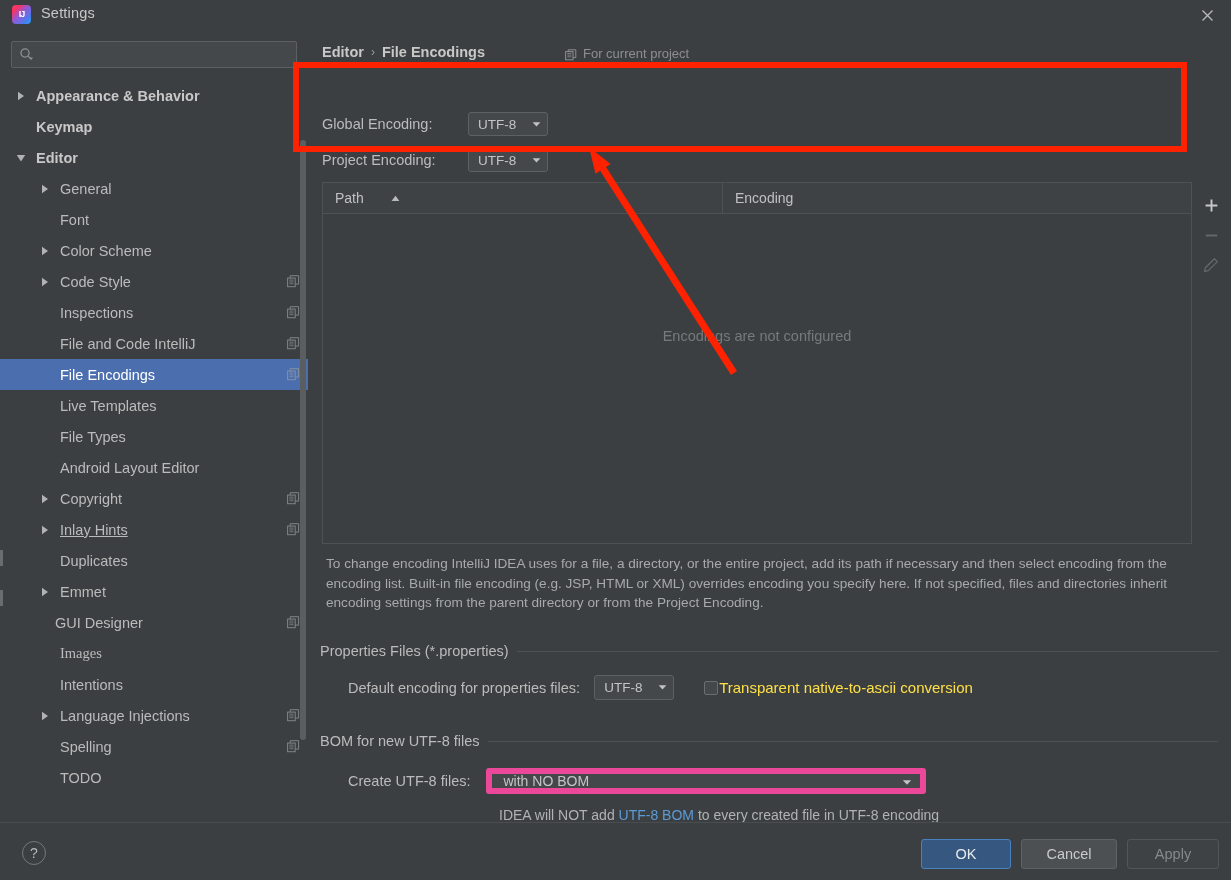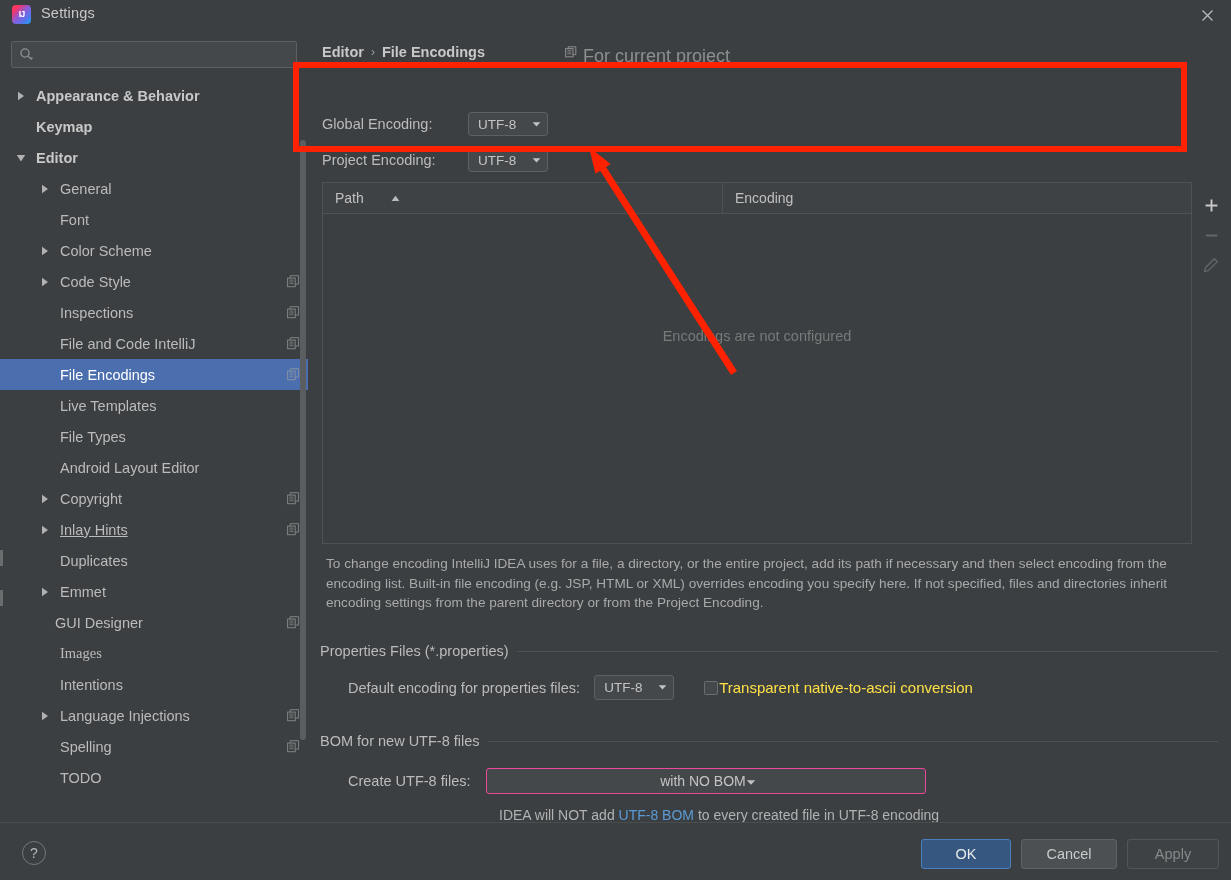--- a/index.html
+++ b/index.html
@@ -175,22 +175,22 @@
     display: flex;
     align-items: center;
     font-size: 14.5px;
   }
   #breadcrumb .crumb { color: #c8c8c8; font-weight: bold; }
   #breadcrumb .sep { color: #9a9a9a; margin: 0 7px; font-size: 12px; }
   #for-project {
     position: absolute;
     left: 257px; top: 16px;
     display: flex;
-    align-items: flex-start;
-    font-size: 18px;
+    align-items: flex-end;
+    font-size: 13px;
     color: #8d8f90;
   }
   #for-project .pi { margin-right: 6px; display:flex; align-items:center; }
 
   .enc-row {
     position: absolute;
     display: flex;
     align-items: center;
     height: 24px;
   }
@@ -353,26 +353,26 @@
     align-items: center;
   }
   #bom-row .blabel {
     font-size: 14.5px;
     color: #bbbbbb;
     margin-right: 16px;
   }
   #bom-combo {
     width: 440px; height: 26px;
     background: #45484a;
-    border: 1px solid #ec4899;
+    border: 6px solid #ec4899;
     border-radius: 3px;
     box-sizing: border-box;
     display: flex;
     align-items: center;
-    justify-content: center;
+    justify-content: space-between;
     padding: 0 8px 0 11px;
     cursor: pointer;
   }
   #bom-combo .val { font-size: 14px; color: #c4c4c4; }
   #bom-note {
     position: absolute;
     left: 191px; top: 777px;
     font-size: 14px;
     color: #b0b2b3;
   }

